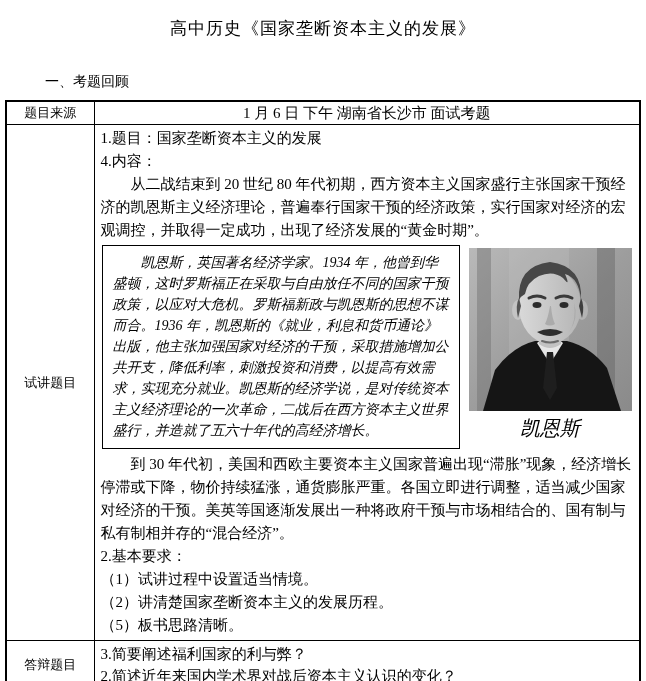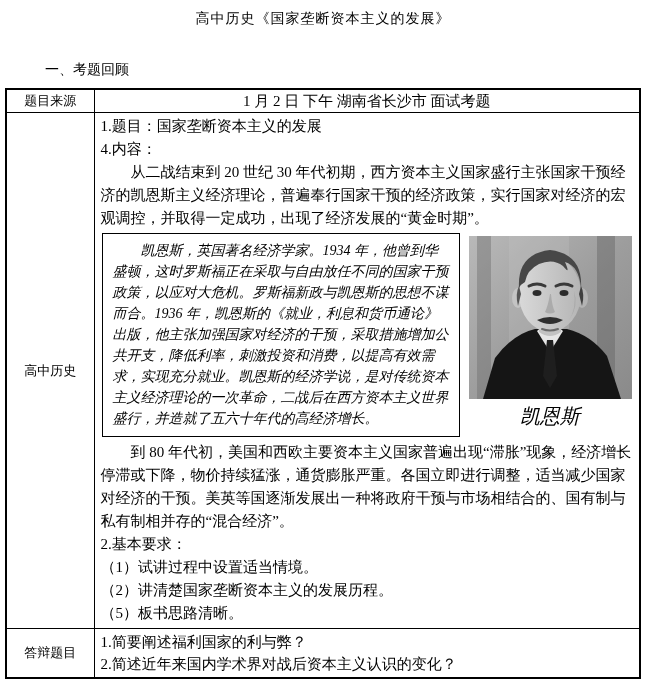--- a/index.html
+++ b/index.html
@@ -3,22 +3,22 @@
 <meta charset="utf-8">
 <style>
   * { margin:0; padding:0; box-sizing:border-box; }
   html,body { background:#ffffff; }
   body {
     width:646px; height:681px; overflow:hidden;
     font-family:"Liberation Serif","DejaVu Serif",serif;
     color:#000;
   }
   .doc-title {
-    text-align:center; padding-top:10px;
-    font-size:14px; letter-spacing:1px;
+    text-align:center; padding-top:17px;
+    font-size:17px; letter-spacing:1px;
     font-family:"Liberation Sans","DejaVu Sans",sans-serif;
     font-weight:500;
   }
   .section-heading {
     margin:33px 0 9px 45px;
     font-size:14px; font-weight:normal;
     font-family:"Liberation Sans","DejaVu Sans",sans-serif;
   }
   table.exam-table {
     border-collapse:collapse; table-layout:fixed;
@@ -53,29 +53,29 @@
 <body>
 
 <div class="doc-title">高中历史《国家垄断资本主义的发展》</div>
 
 <div class="section-heading">一、考题回顾</div>
 
 <table class="exam-table">
   <tbody>
       <tr>
     <td class="label-cell">题目来源</td>
-    <td class="source-cell">1 月 2 日 下午 湖南省长沙市 面试考题</td>
+    <td class="source-cell">1 月 6 日 下午 湖南省长沙市 面试考题</td>
   </tr>
 
   <tr>
-    <td class="label-cell">高中历史</td>
+    <td class="label-cell">试讲题目</td>
     <td class="content-cell">
       <div class="content-line">1.题目：国家垄断资本主义的发展</div>
       <div class="content-line">4.内容：</div>
-      <div class="para">从二战结束到 20 世纪 30 年代初期，西方资本主义国家盛行主张国家干预经济的凯恩斯主义经济理论，普遍奉行国家干预的经济政策，实行国家对经济的宏观调控，并取得一定成功，出现了经济发展的“黄金时期”。</div>
+      <div class="para">从二战结束到 20 世纪 80 年代初期，西方资本主义国家盛行主张国家干预经济的凯恩斯主义经济理论，普遍奉行国家干预的经济政策，实行国家对经济的宏观调控，并取得一定成功，出现了经济发展的“黄金时期”。</div>
 
       <div class="figure-row">
         <div class="keynes-box">凯恩斯，英国著名经济学家。1934 年，他曾到华盛顿，这时罗斯福正在采取与自由放任不同的国家干预政策，以应对大危机。罗斯福新政与凯恩斯的思想不谋而合。1936 年，凯恩斯的《就业，利息和货币通论》出版，他主张加强国家对经济的干预，采取措施增加公共开支，降低利率，刺激投资和消费，以提高有效需求，实现充分就业。凯恩斯的经济学说，是对传统资本主义经济理论的一次革命，二战后在西方资本主义世界盛行，并造就了五六十年代的高经济增长。</div>
         <div class="photo-wrap">
           <svg class="photo-frame" viewBox="0 0 163 163" xmlns="http://www.w3.org/2000/svg" role="img">
             <defs>
               <linearGradient id="bgGrad" x1="0" y1="0" x2="1" y2="1">
                 <stop offset="0" stop-color="#b9b9b9"></stop>
                 <stop offset="0.5" stop-color="#9d9d9d"></stop>
                 <stop offset="1" stop-color="#8a8a8a"></stop>
@@ -118,29 +118,29 @@
             <path d="M68,84 Q81,78 94,84 Q81,92 68,84 Z" fill="#2e2e2e"></path>
 
             <path d="M73,93 Q81,96 89,93" stroke="#6b6b6b" stroke-width="2" fill="none" stroke-linecap="round"></path>
 
             <path d="M105,55 Q110,70 100,84 Q108,72 105,55 Z" fill="#9e9e9e" opacity="0.7"></path>
           </svg>
           <div class="photo-caption">凯恩斯</div>
         </div>
       </div>
 
-      <div class="para">到 80 年代初，美国和西欧主要资本主义国家普遍出现“滞胀”现象，经济增长停滞或下降，物价持续猛涨，通货膨胀严重。各国立即进行调整，适当减少国家对经济的干预。美英等国逐渐发展出一种将政府干预与市场相结合的、国有制与私有制相并存的“混合经济”。</div>
+      <div class="para">到 30 年代初，美国和西欧主要资本主义国家普遍出现“滞胀”现象，经济增长停滞或下降，物价持续猛涨，通货膨胀严重。各国立即进行调整，适当减少国家对经济的干预。美英等国逐渐发展出一种将政府干预与市场相结合的、国有制与私有制相并存的“混合经济”。</div>
       <div class="content-line">2.基本要求：</div>
       <div class="content-line">（1）试讲过程中设置适当情境。</div>
       <div class="content-line">（2）讲清楚国家垄断资本主义的发展历程。</div>
       <div class="content-line">（5）板书思路清晰。</div>
     </td>
   </tr>
 
   <tr>
     <td class="label-cell">答辩题目</td>
     <td class="defense-cell">
-      <div>1.简要阐述福利国家的利与弊？</div>
+      <div>3.简要阐述福利国家的利与弊？</div>
       <div>2.简述近年来国内学术界对战后资本主义认识的变化？</div>
     </td>
   </tr>
 </tbody>
   </table>
 
 </body></html>

